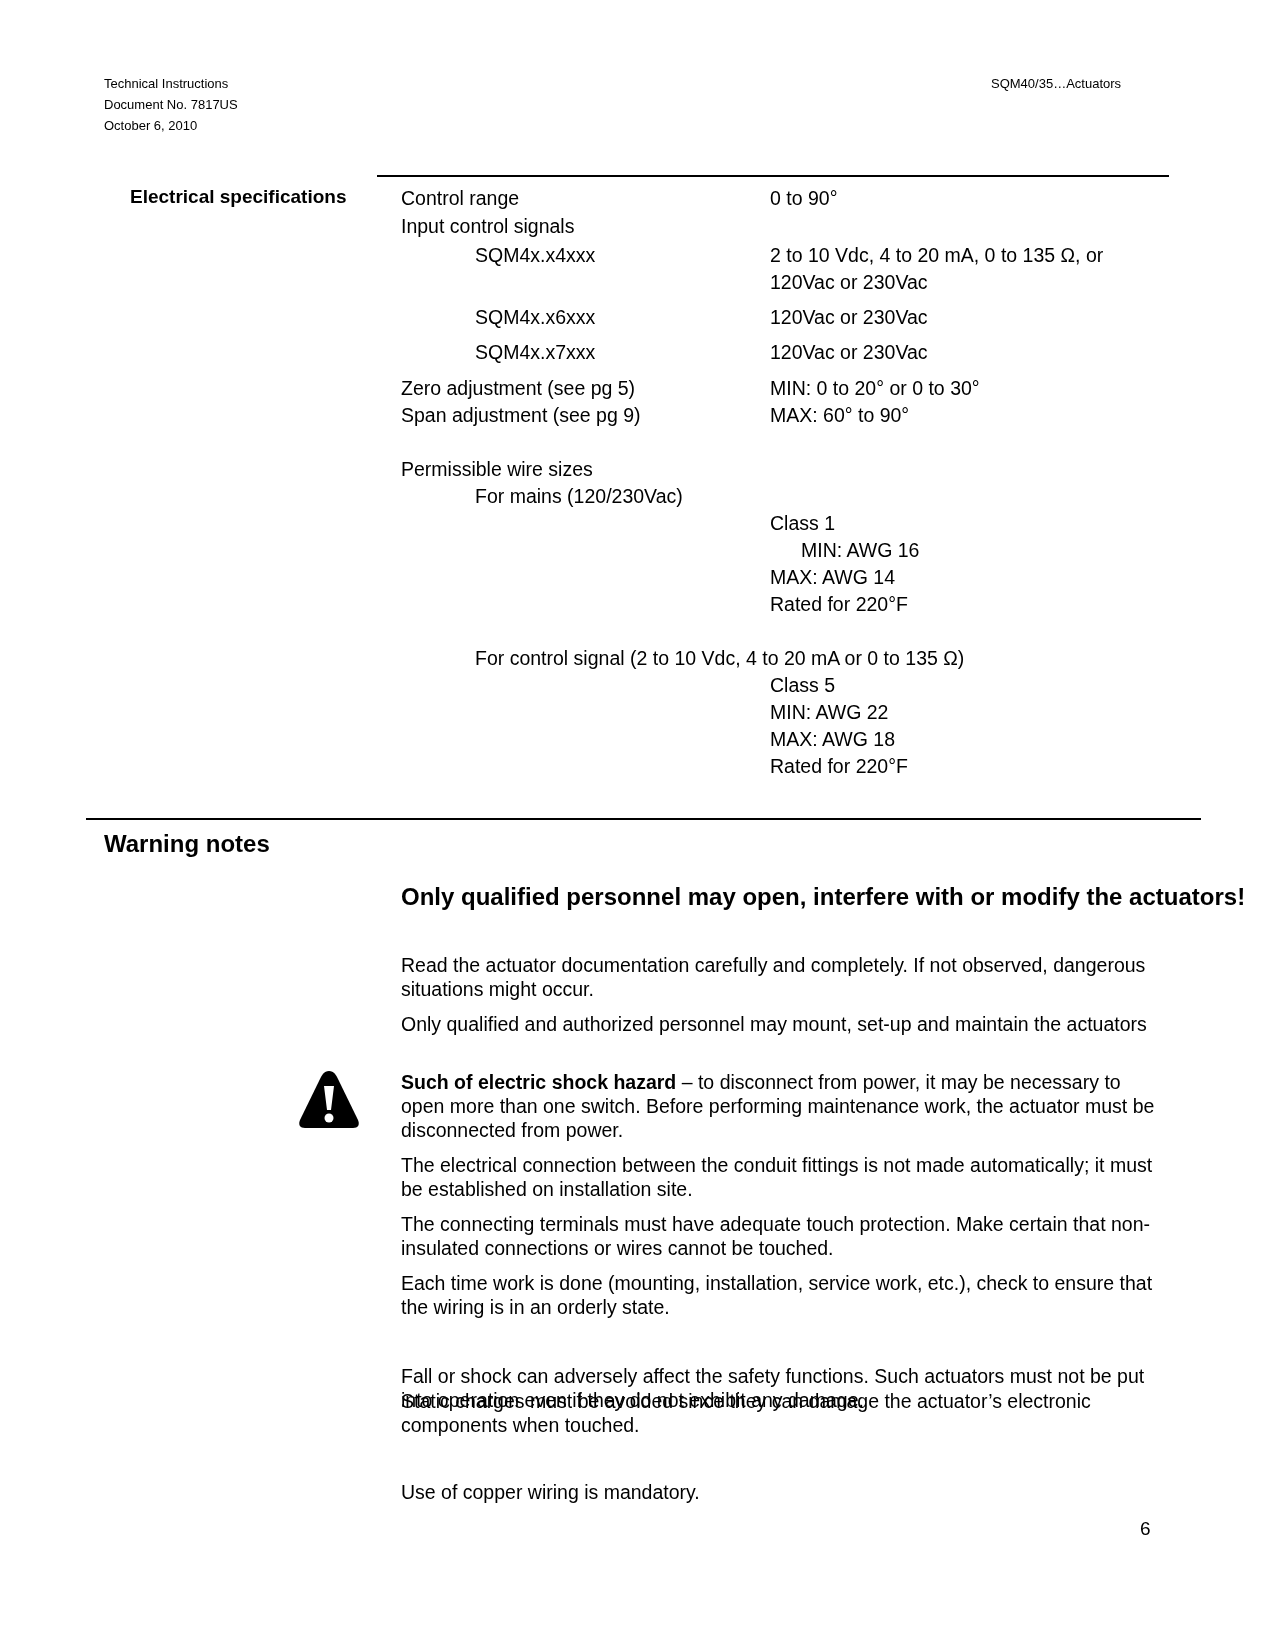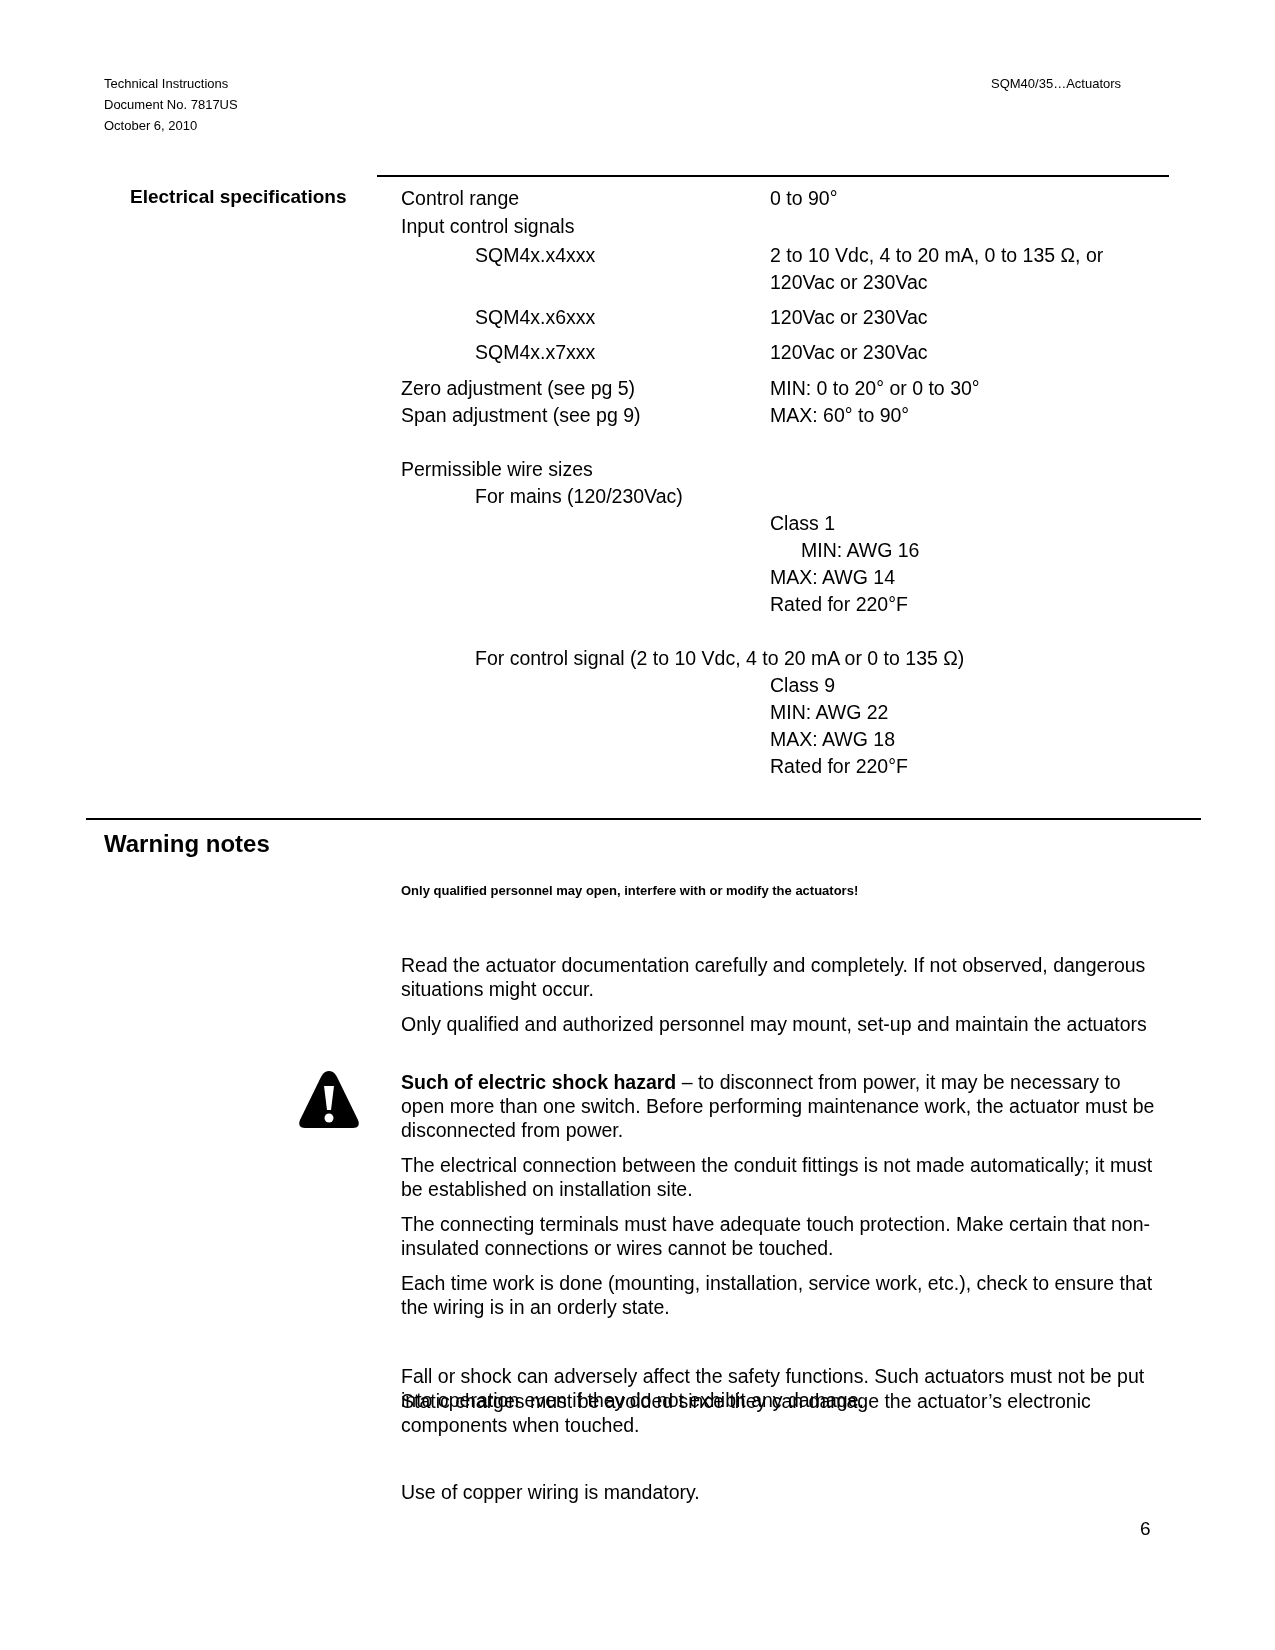--- a/index.html
+++ b/index.html
@@ -57,30 +57,30 @@
   <div class="spec-line" style="left:770px; top:403px;">MAX: 60° to 90°</div>
 
   <div class="spec-line" style="left:401px; top:457px;">Permissible wire sizes</div>
   <div class="spec-line" style="left:475px; top:484px;">For mains (120/230Vac)</div>
   <div class="spec-line" style="left:770px; top:511px;">Class 1</div>
   <div class="spec-line" style="left:788px; top:538px;margin-left:13px;">MIN: AWG 16</div>
   <div class="spec-line" style="left:770px; top:565px;">MAX: AWG 14</div>
   <div class="spec-line" style="left:770px; top:592px;">Rated for 220°F</div>
 
   <div class="spec-line" style="left:475px; top:646px;">For control signal (2 to 10 Vdc, 4 to 20 mA or 0 to 135 Ω)</div>
-  <div class="spec-line" style="left:770px; top:673px;">Class 9</div>
+  <div class="spec-line" style="left:770px; top:673px;">Class 5</div>
   <div class="spec-line" style="left:770px; top:700px;">MIN: AWG 22</div>
   <div class="spec-line" style="left:770px; top:727px;">MAX: AWG 18</div>
   <div class="spec-line" style="left:770px; top:754px;">Rated for 220°F</div>
 </div>
 
 <div class="rule" style="left:86px; top:818px; width:1115px;"></div>
 <div class="abs sec-title" style="left:104px; top:830px;">Warning notes</div>
 
-<div class="abs bold" style="left:401px; top:883px; font-size:13px;">Only qualified personnel may open, interfere with or modify the actuators!</div>
+<div class="abs bold" style="left:401px; top:883px; font-size:24px;">Only qualified personnel may open, interfere with or modify the actuators!</div>
 
 <div class="para" style="top:953px;"><span>Read the actuator documentation carefully and completely.  If not observed, dangerous situations might occur.</span></div>
 <div class="para" style="top:1012px;"><span>Only qualified and authorized personnel may mount, set-up and maintain the actuators</span></div>
 
 <div class="abs" style="left:297px; top:1068px; width:64px; height:62px;">
   <svg width="64" height="62" viewBox="0 0 64 62">
     <path d="M32 3 C27 3 25 7 23 11 L3 52 C1 57 3 60 8 60 L56 60 C61 60 63 57 61 52 L41 11 C39 7 37 3 32 3 Z" fill="#000"></path>
     <path d="M27 18 L37 18 L34 42 L30 42 Z" fill="#fff"></path>
     <circle cx="32" cy="50" r="4.5" fill="#fff"></circle>
   </svg>

